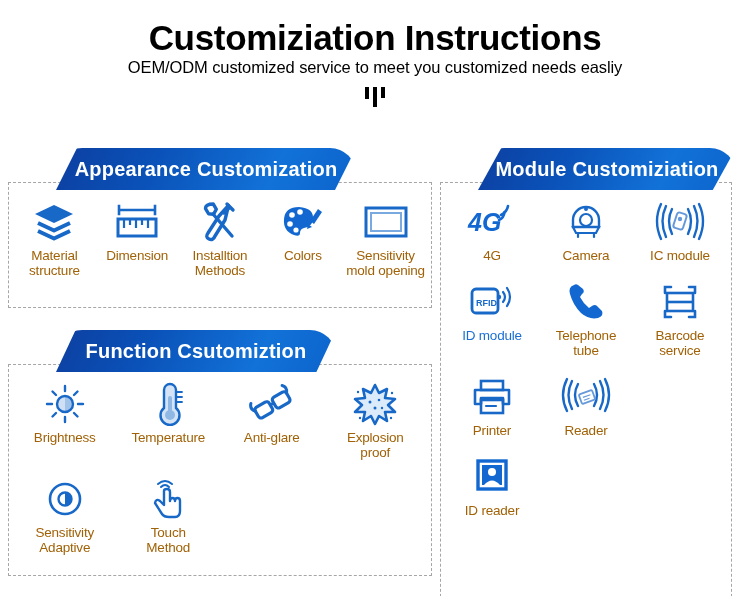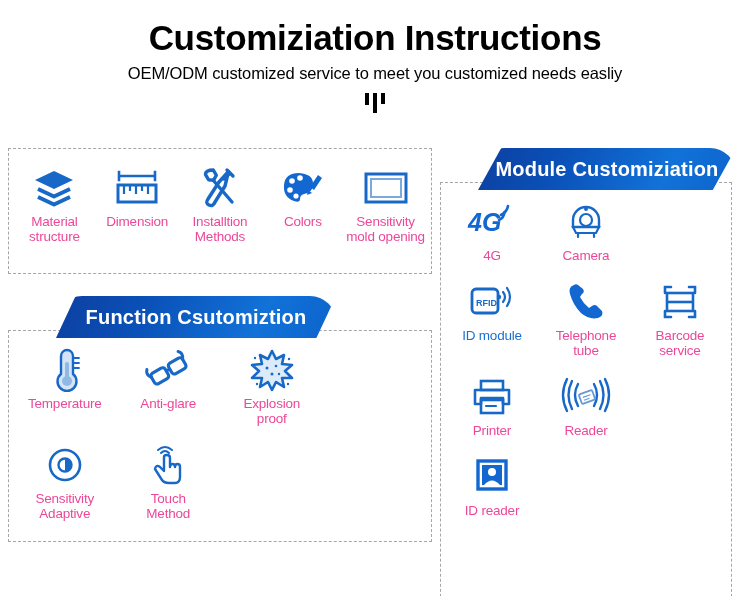--- a/index.html
+++ b/index.html
@@ -20,21 +20,20 @@
     font-size: 35px;
     font-weight: bold;
     color: #000000;
     letter-spacing: -0.3px;
     line-height: 1.15;
   }
 
   .page-subtitle {
     font-size: 16.5px;
     color: #000000;
-    margin-top: 6px;
     letter-spacing: -0.1px;
   }
 
   .title-divider {
     margin: 10px auto 0;
     height: 26px;
     display: flex;
     align-items: flex-start;
     justify-content: center;
     gap: 4px;
@@ -119,21 +118,21 @@
   .item .icon {
     height: 46px;
     display: flex;
     align-items: center;
     justify-content: center;
   }
   .item .caption {
     margin-top: 3px;
     font-size: 13.5px;
     line-height: 1.12;
-    color: #ec4899;
+    color: #a16207;
     letter-spacing: -0.2px;
   }
   .item .caption.accent { color: #1a6fd4; }
 
   .row-gap { height: 14px; width: 100%; }
 
   svg { display: block; overflow: visible; }
 </style>
 </head>
 <body>
@@ -146,20 +145,24 @@
     <i></i>
     <i></i>
   </div>
 </div>
 
 <div class="columns">
 
   <div class="col-left">
 
     <div class="section">
+      <div class="banner banner-appearance">
+        <div class="shape"></div>
+        <div class="label">Appearance Customization</div>
+      </div>
       <div class="dashed-box box-appearance">
         <div class="grid grid-5">
 
           <div class="item">
             <div class="icon">
               <svg width="44" height="42" viewBox="0 0 44 42">
                 <g fill="#1868c8">
                   <path d="M22 4 L41 13 L22 22 L3 13 Z"></path>
                   <path d="M22 17.5 L38.5 25 L22 32.5 L5.5 25 Z" fill="#1868c8" opacity="0"></path>
                 </g>
@@ -238,20 +241,34 @@
     <div class="spacer-sections"></div>
 
     <div class="section">
       <div class="banner banner-function">
         <div class="shape"></div>
         <div class="label">Function Csutomiztion</div>
       </div>
       <div class="dashed-box box-function">
         <div class="grid grid-4">
 
+          <div class="item">
+            <div class="icon">
+              <svg width="44" height="42" viewBox="0 0 44 42">
+                <circle cx="22" cy="21" r="8" fill="#cfe0f4" stroke="#1868c8" stroke-width="2.4"></circle>
+                <path d="M22 13 A8 8 0 0 1 22 29 Z" fill="#1868c8" opacity="0.25"></path>
+                <g stroke="#1868c8" stroke-width="2.4" stroke-linecap="round">
+                  <path d="M22 3 L22 8 M22 34 L22 39 M4 21 L9 21 M35 21 L40 21
+                           M9.5 8.5 L13 12 M31 30 L34.5 33.5
+                           M34.5 8.5 L31 12 M13 30 L9.5 33.5"></path>
+                </g>
+              </svg>
+            </div>
+            <div class="caption" style="white-space:pre-line">Brightness</div>
+          </div>
 
           <div class="item">
             <div class="icon">
               <svg width="40" height="44" viewBox="0 0 40 44">
                 <path d="M16 8 a6 6 0 0 1 12 0 L28 26 a9.5 9.5 0 1 1 -12 0 Z" fill="#d4e4f6" stroke="#1868c8" stroke-width="2.4"></path>
                 <circle cx="22" cy="33" r="5" fill="#8fb9e4"></circle>
                 <rect x="20" y="14" width="4" height="17" rx="2" fill="#8fb9e4"></rect>
                 <g stroke="#1868c8" stroke-width="1.8" stroke-linecap="round">
                   <path d="M29 10 L34 10 M29 15 L34 15 M29 20 L34 20"></path>
                 </g>
@@ -363,20 +380,37 @@
                 <path d="M22 6 a13 13 0 0 1 13 13 L35 26 L9 26 L9 19 A13 13 0 0 1 22 6 Z" fill="none" stroke="#1868c8" stroke-width="2.4"></path>
                 <circle cx="22" cy="19" r="6" fill="none" stroke="#1868c8" stroke-width="2.2"></circle>
                 <circle cx="22" cy="8" r="2" fill="#1868c8"></circle>
                 <path d="M9 26 L35 26 L32 32 L12 32 Z" fill="none" stroke="#1868c8" stroke-width="2.2"></path>
                 <path d="M14 32 L14 36 M30 32 L30 36" stroke="#1868c8" stroke-width="2.2" stroke-linecap="round"></path>
               </svg>
             </div>
             <div class="caption" style="white-space:pre-line">Camera</div>
           </div>
 
+          <div class="item">
+            <div class="icon">
+              <svg width="52" height="42" viewBox="0 0 52 42">
+                <g fill="none" stroke="#1868c8" stroke-width="2.4" stroke-linecap="round">
+                  <path d="M18 8 Q12 20 18 33"></path>
+                  <path d="M12 5 Q5 20 12 36"></path>
+                  <path d="M7 3 Q-1 20 7 38"></path>
+                  <path d="M34 8 Q40 20 34 33"></path>
+                  <path d="M40 5 Q47 20 40 36"></path>
+                  <path d="M45 3 Q53 20 45 38"></path>
+                </g>
+                <rect x="21" y="12" width="10" height="16" rx="2.5" fill="none" stroke="#6699d9" stroke-width="2" transform="rotate(18 26 20)"></rect>
+                <circle cx="26" cy="18" r="2.2" fill="#6699d9"></circle>
+              </svg>
+            </div>
+            <div class="caption" style="white-space:pre-line">IC module</div>
+          </div>
 
           <div class="row-gap"></div>
 
           <div class="item">
             <div class="icon">
               <svg width="48" height="42" viewBox="0 0 48 42">
                 <rect x="4" y="8" width="26" height="24" rx="4" fill="none" stroke="#1868c8" stroke-width="2.8"></rect>
                 <text x="8" y="25" font-family="Liberation Sans, sans-serif" font-size="9" font-weight="bold" fill="#1868c8">RFID</text>
                 <circle cx="31" cy="16" r="2.2" fill="#1868c8"></circle>
                 <g fill="none" stroke="#1868c8" stroke-width="2.2" stroke-linecap="round">

